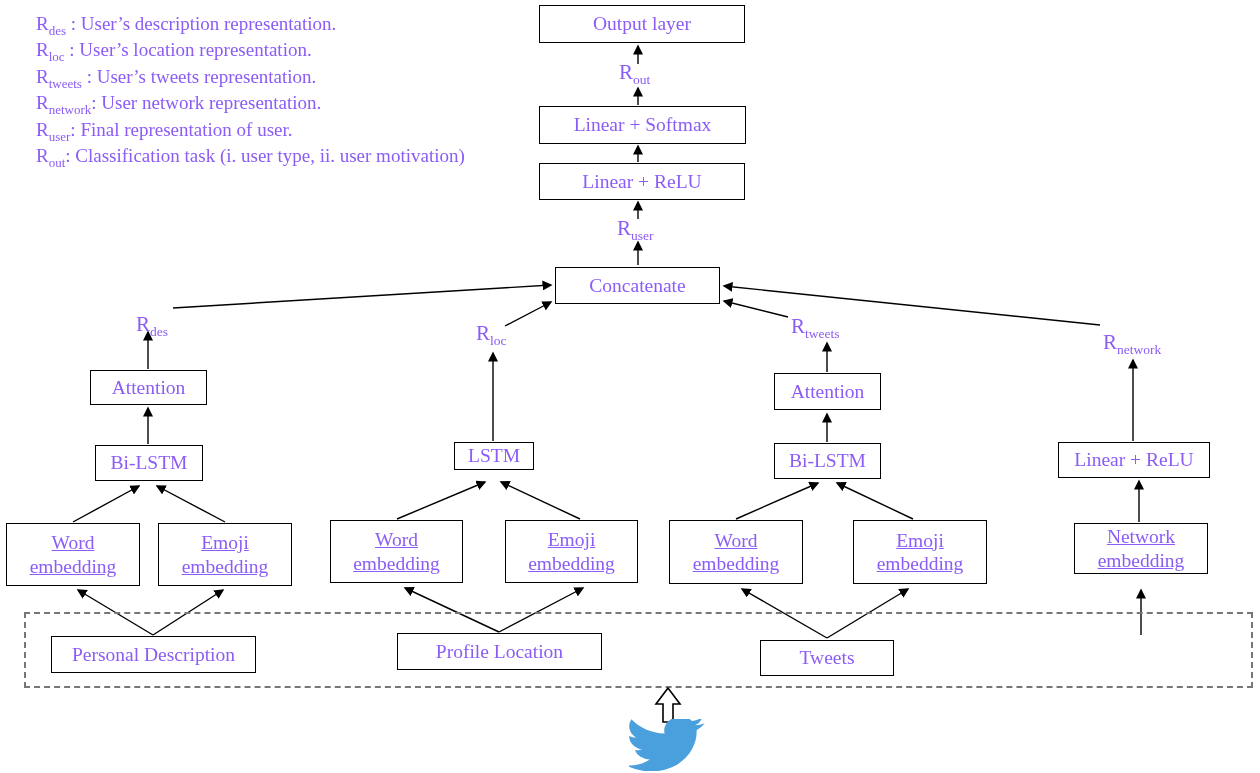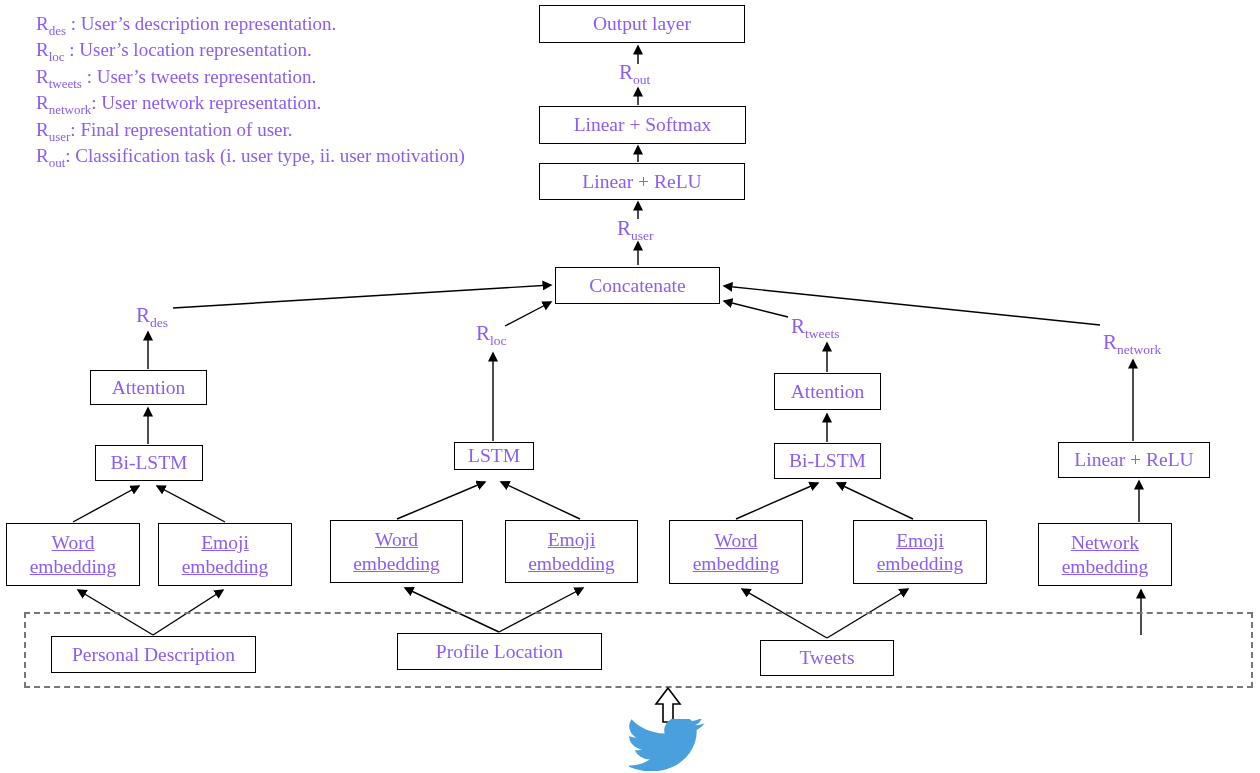--- a/index.html
+++ b/index.html
@@ -147,25 +147,25 @@
   <div class="node" style="left:853px;top:520px;width:134px;height:64px">
       <span class="nl narrow">Emoji embedding</span>
     </div>
   <div class="node" style="left:760px;top:640px;width:134px;height:36px">
       <span class="nl">Tweets</span>
     </div>
 
   <div class="node" style="left:1058px;top:442px;width:152px;height:36px">
       <span class="nl">Linear + ReLU</span>
     </div>
-  <div class="node" style="left:1038px;top:523px;width:134px;height:63px">
+  <div class="node" style="left:1074px;top:523px;width:134px;height:51px">
       <span class="nl narrow">Network embedding</span>
     </div>
 
-  <div class="rlabel" style="left:136px;top:305px"><span>R</span><sub>des</sub></div>
+  <div class="rlabel" style="left:136px;top:314px"><span>R</span><sub>des</sub></div>
   <div class="rlabel" style="left:476px;top:323px"><span>R</span><sub>loc</sub></div>
   <div class="rlabel" style="left:791px;top:316px"><span>R</span><sub>tweets</sub></div>
   <div class="rlabel" style="left:1103px;top:332px"><span>R</span><sub>network</sub></div>
   <div class="rlabel" style="left:617px;top:218px"><span>R</span><sub>user</sub></div>
   <div class="rlabel" style="left:619px;top:62px"><span>R</span><sub>out</sub></div>
 
   <svg class="input-arrow" width="34" height="38">
     <polygon points="16,2 4,18 11,18 11,36 21,36 21,18 28,18" fill="#ffffff" stroke="#000" stroke-width="1.6"></polygon>
   </svg>
 

